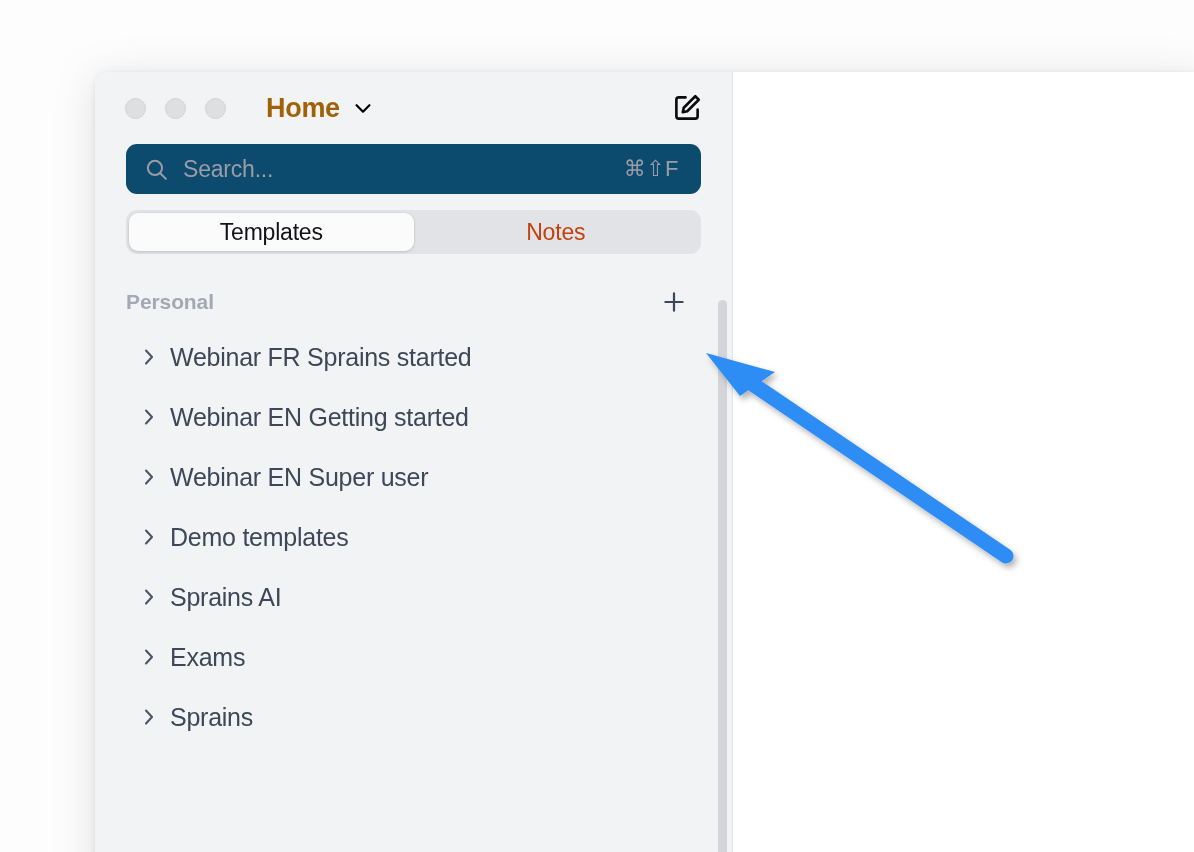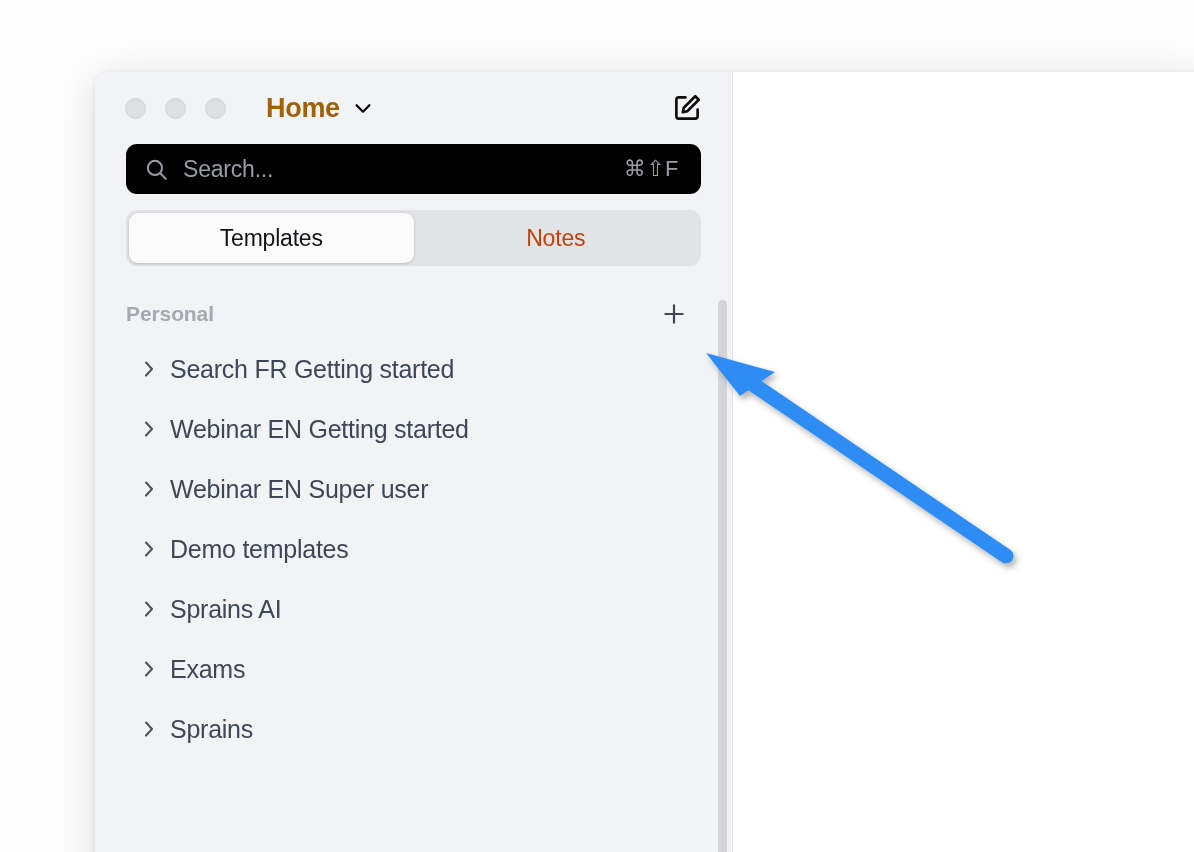--- a/index.html
+++ b/index.html
@@ -105,21 +105,21 @@
     display: flex;
     align-items: center;
     justify-content: center;
     cursor: pointer;
   }
 
   
   .search-wrap { padding: 0 31px; }
   .search-box {
     height: 50px;
-    background: #000000;
+    background: #0c4a6e;
     border-radius: 11px;
     display: flex;
     align-items: center;
     padding: 0 22px 0 18px;
     gap: 14px;
   }
   .search-placeholder {
     flex: 1;
     font-size: 23px;
     color: #9a9da6;
@@ -128,21 +128,21 @@
   .search-shortcut {
     font-size: 22px;
     color: #9a9da6;
     letter-spacing: 0.5px;
     white-space: nowrap;
   }
 
   
   .seg-wrap { padding: 16px 31px 0 31px; }
   .segmented {
-    height: 56px;
+    height: 44px;
     background: #e2e3e7;
     border-radius: 11px;
     display: flex;
     padding: 3px;
     gap: 0;
   }
   .seg-item {
     flex: 1;
     display: flex;
     align-items: center;
@@ -306,21 +306,21 @@
           </svg>
         </div>
       </div>
 
       <div class="tree-list">
 
         <div class="tree-item">
           <svg class="tree-chevron" viewBox="0 0 12 20" fill="none">
             <path d="M2.5 3.5L8.5 10L2.5 16.5" stroke="#4c5566" stroke-width="2.1" stroke-linecap="round" stroke-linejoin="round"></path>
           </svg>
-          <span class="tree-label">Search FR Getting started</span>
+          <span class="tree-label">Webinar FR Sprains started</span>
         </div>
 
 
         <div class="tree-item">
           <svg class="tree-chevron" viewBox="0 0 12 20" fill="none">
             <path d="M2.5 3.5L8.5 10L2.5 16.5" stroke="#4c5566" stroke-width="2.1" stroke-linecap="round" stroke-linejoin="round"></path>
           </svg>
           <span class="tree-label">Webinar EN Getting started</span>
         </div>
 

